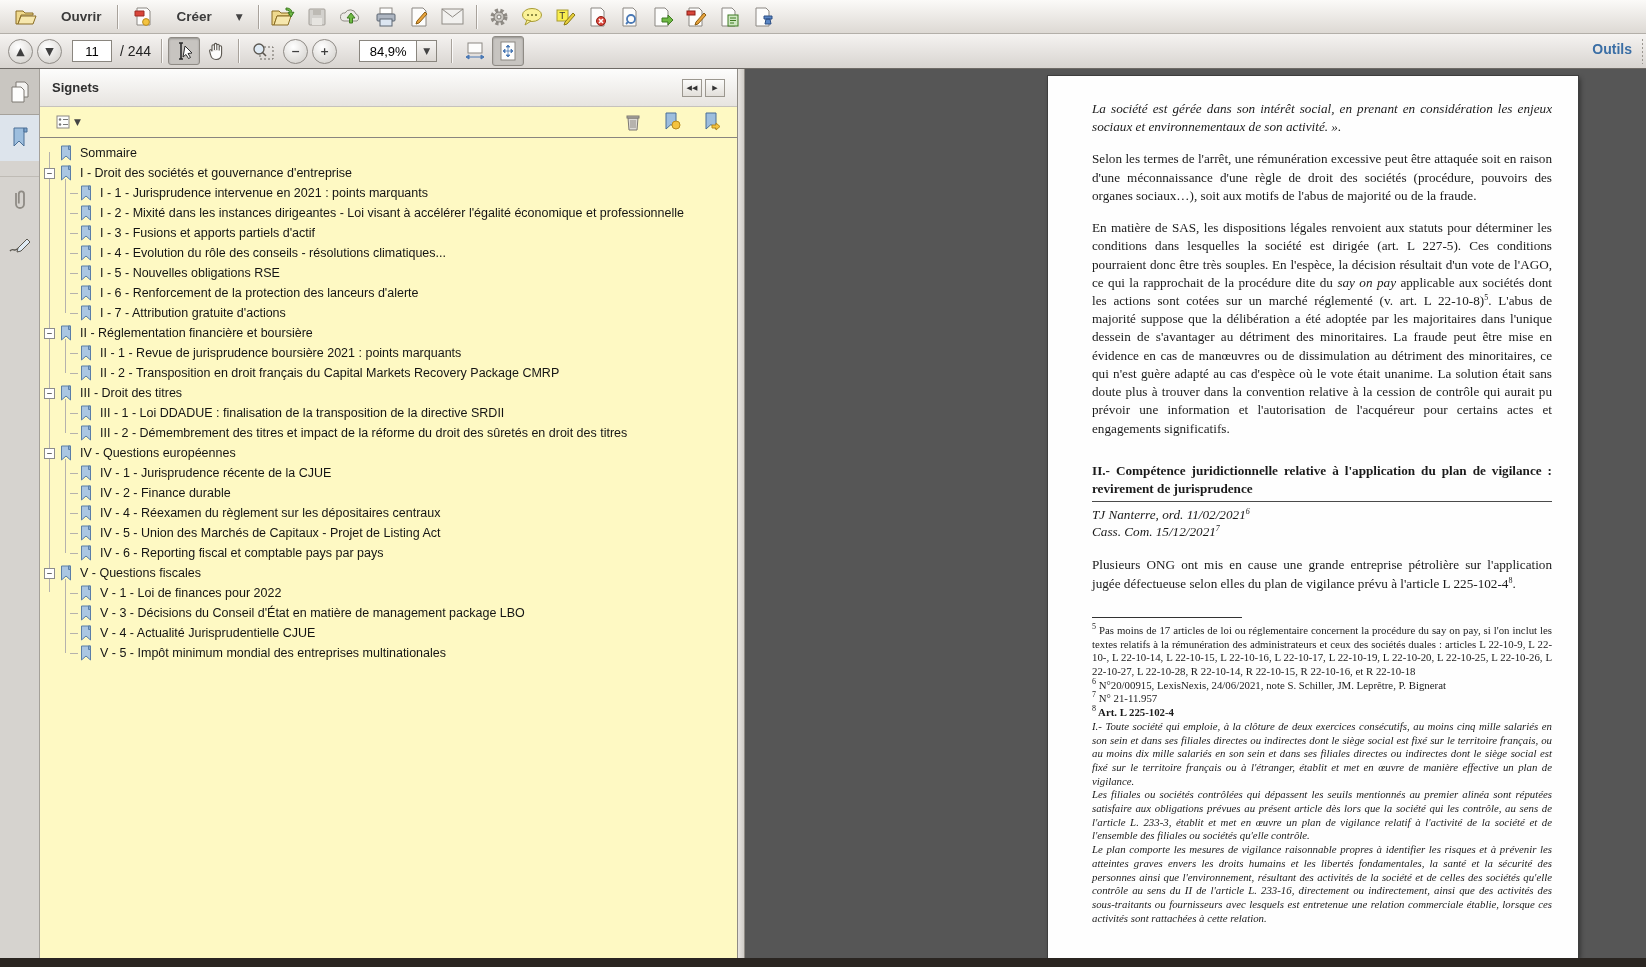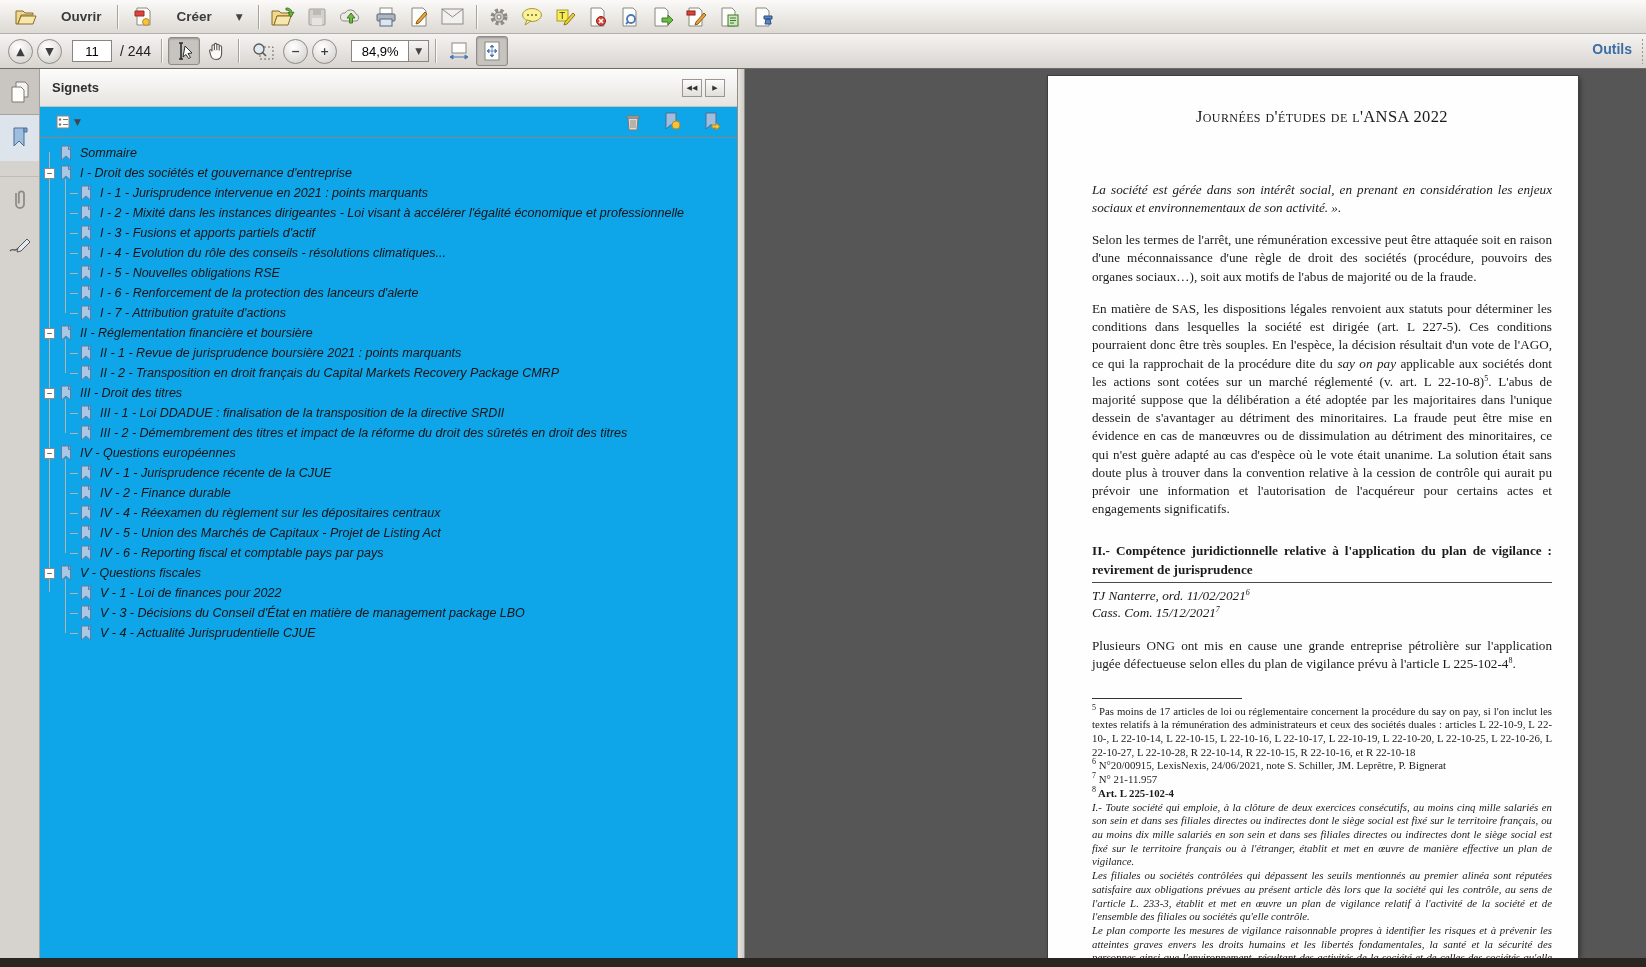--- a/index.html
+++ b/index.html
@@ -17,58 +17,58 @@
   .tbtn.labelled span.lbl { font-size:13.5px; font-weight:bold; color:#3b3b3b; }
   .tbtn.pressed { background:#c7c4c0; border:1px solid #8f8b85; box-shadow:inset 0 1px 2px rgba(0,0,0,.25); }
   .sep { width:1px; height:24px; background:#a8a29b; box-shadow:1px 0 0 rgba(255,255,255,.8); margin:0 6px; flex:none; }
   .caret { font-size:9px; color:#444; }
   .circle-btn { width:25px; height:25px; border-radius:50%; background:radial-gradient(circle at 40% 30%,#ffffff,#cfccc7);
     border:1px solid #8f8b86; display:flex; align-items:center; justify-content:center;
     font-size:11px; color:#3f3f3f; margin:0 2px; font-weight:bold; }
   .page-input { width:40px; height:22px; border:1px solid #8a867f; background:#fff; text-align:center;
     font-size:13px; font-family:"Liberation Sans",sans-serif; margin:0 8px; }
   .page-total { font-size:14px; color:#222; margin-right:4px; }
-  .zoom-box { display:flex; margin:0 0;padding-left:12px; }
+  .zoom-box { display:flex; margin:0 8px;padding-left:12px; }
   .zoom-value { width:58px; height:22px; border:1px solid #8a867f; background:#fff; font-size:13px;
     display:flex; align-items:center; justify-content:center; }
   .zoom-drop { width:20px; height:22px; border:1px solid #8a867f; border-left:none;
     background:linear-gradient(#f7f6f4,#dcd8d3); display:flex; align-items:center; justify-content:center; }
   .tools-link { position:absolute; right:14px; top:7px; font-size:14px; font-weight:bold; color:#3a6ea5; }
   .toolbar2::after { content:""; position:absolute; right:2px; top:4px; bottom:4px; width:3px;
     background-image:radial-gradient(#9a968f 35%, transparent 36%); background-size:3px 4px; }
 
   
   .main { display:flex; height:889px; }
   .rail { width:40px; background:#d6d3cf; border-right:1px solid #a5a19b; flex:none; }
   .rail-btn { width:39px; height:46px; display:flex; align-items:center; justify-content:center; }
   .rail-btn.first { background:#c9c6c1; border-bottom:1px solid #a5a19b; }
   .rail-btn.active { background:#dde4ec; }
   .rail-gap { height:16px; border-bottom:1px solid #bfbbb5; }
 
-  .sidebar { width:698px; background:#0ea5e9; border-right:1px solid #8f8b85; flex:none; display:flex; flex-direction:column; }
+  .sidebar { width:698px; background:#fef9c3; border-right:1px solid #8f8b85; flex:none; display:flex; flex-direction:column; }
   .sidebar-header { height:38px; background:linear-gradient(#fdfdfc,#e7e4e0); border-bottom:1px solid #c6c2bc;
     display:flex; align-items:center; padding:0 12px; flex:none; }
   .sidebar-title { font-size:13px; font-weight:bold; color:#2f2f2f; flex:1; }
   .collapse-btn { width:20px; height:18px; border:1px solid #9b978f; background:linear-gradient(#fcfcfb,#e2dfda);
     display:flex; align-items:center; justify-content:center; font-size:7px; color:#333; margin-left:3px; }
   .sidebar-tools { height:31px; display:flex; align-items:center; padding:0 10px; border-bottom:1px solid #89857f; flex:none; }
   .sidebar-tools .right { margin-left:auto; display:flex; gap:10px; align-items:center; }
 
   .tree { flex:1; position:relative; padding-top:5px; overflow:hidden; font-size:12.5px; color:#141414; }
   .rootline { position:absolute; left:9px; width:1px; background:#b5b2ad; }
   .tree-row { height:20px; display:flex; align-items:center; padding-left:4px; white-space:nowrap; position:relative; }
   .expander { width:11px; height:11px; flex:none; border:1px solid #8c8c8c; background:#fff; z-index:1;
     font-size:9px; line-height:9px; text-align:center; color:#333; margin-right:4px; font-family:"DejaVu Sans Mono",monospace; }
   .lvl0-spacer { width:15px; flex:none; }
   .bm-icon { width:14px; height:16px; flex:none; margin-right:5px; }
   .tree-children { position:relative; }
   .tree-children::before { content:""; position:absolute; left:25px; top:-4px; bottom:10px; width:1px; background:#b5b2ad; }
   .stub { width:35px; height:20px; flex:none; display:flex; align-items:center; }
   .stub::after { content:""; margin-left:26px; width:8px; border-top:1px solid #b5b2ad; }
-  .tree-label { padding:0 2px;font-style:italic; }
+  .tree-label { padding:0 2px; }
 
   .splitter { width:7px; background:linear-gradient(90deg,#e8e5e1,#cfccc7); border-right:1px solid #8f8b85; flex:none; }
 
   .docarea { flex:1; background:#565656; position:relative; overflow:hidden; }
   .docpage { position:absolute; left:303px; top:7px; width:530px; height:882px; background:#fefefe;
     box-shadow:0 0 0 1px #3e3e3e, 2px 2px 5px rgba(0,0,0,.45);
     padding:24px 26px 0 44px; overflow:hidden;
     font-family:"Liberation Serif","DejaVu Serif",serif; color:#1a1a1a; }
 
   
@@ -592,30 +592,39 @@
           <div class="tree-row">
             <span class="stub"></span>
             <span class="bm-icon">
               <svg width="14" height="16" viewBox="0 0 14 16">
                 <path d="M2.5 1h9v14l-4.5-4L2.5 15z" fill="#aac6e2" stroke="#5a7ea8"></path>
                 <path d="M9.5 1h2v3.5h-2z" fill="#86aad0" stroke="#5a7ea8"></path>
               </svg>
             </span>
             <span class="tree-label">V - 4 - Actualité Jurisprudentielle CJUE</span>
           </div>
+          <div class="tree-row">
+            <span class="stub"></span>
+            <span class="bm-icon">
+              <svg width="14" height="16" viewBox="0 0 14 16">
+                <path d="M2.5 1h9v14l-4.5-4L2.5 15z" fill="#aac6e2" stroke="#5a7ea8"></path>
+                <path d="M9.5 1h2v3.5h-2z" fill="#86aad0" stroke="#5a7ea8"></path>
+              </svg>
+            </span>
+            <span class="tree-label">V - 5 - Impôt minimum mondial des entreprises multinationales</span>
+          </div>
         </div>
       </div>
   </div>
 
   <div class="splitter"></div>
 
   <div class="docarea">
     <div class="docpage">
       <div id="page-content">
-          <div class="blk title">Journées d'études de l'ANSA 2022</div>
           <div class="blk italic">La société est gérée dans son intérêt social, en prenant en considération les enjeux sociaux et environnementaux de son activité. ».</div>
           <div class="blk para">Selon les termes de l'arrêt, une rémunération excessive peut être attaquée soit en raison d'une méconnaissance d'une règle de droit des sociétés (procédure, pouvoirs des organes sociaux…), soit aux motifs de l'abus de majorité ou de la fraude.</div>
           <div class="blk para">En matière de SAS, les dispositions légales renvoient aux statuts pour déterminer les conditions dans lesquelles la société est dirigée (art. L 227-5). Ces conditions pourraient donc être très souples. En l'espèce, la décision résultait d'un vote de l'AGO, ce qui la rapprochait de la procédure dite du <em>say on pay</em> applicable aux sociétés dont les actions sont cotées sur un marché réglementé (v. art. L 22-10-8)<sup>5</sup>. L'abus de majorité suppose que la délibération a été adoptée par les majoritaires dans l'unique dessein de s'avantager au détriment des minoritaires. La fraude peut être mise en évidence en cas de manœuvres ou de dissimulation au détriment des minoritaires, ce qui n'est guère adapté au cas d'espèce où le vote était unanime. La solution était sans doute plus à trouver dans la convention relative à la cession de contrôle qui aurait pu prévoir une information et l'autorisation de l'acquéreur pour certains actes et engagements significatifs.</div>
           <div class="blk heading">II.- Compétence juridictionnelle relative à l'application du plan de vigilance : revirement de jurisprudence</div>
           <div class="blk citation">TJ Nanterre, ord. 11/02/2021<sup>6</sup></div>
           <div class="blk citation">Cass. Com. 15/12/2021<sup>7</sup></div>
           <div class="blk para after-cite">Plusieurs ONG ont mis en cause une grande entreprise pétrolière sur l'application jugée défectueuse selon elles du plan de vigilance prévu à l'article L 225-102-4<sup>8</sup>.</div>
         </div>
       <div class="footrule"></div>
       <div id="footnotes">

